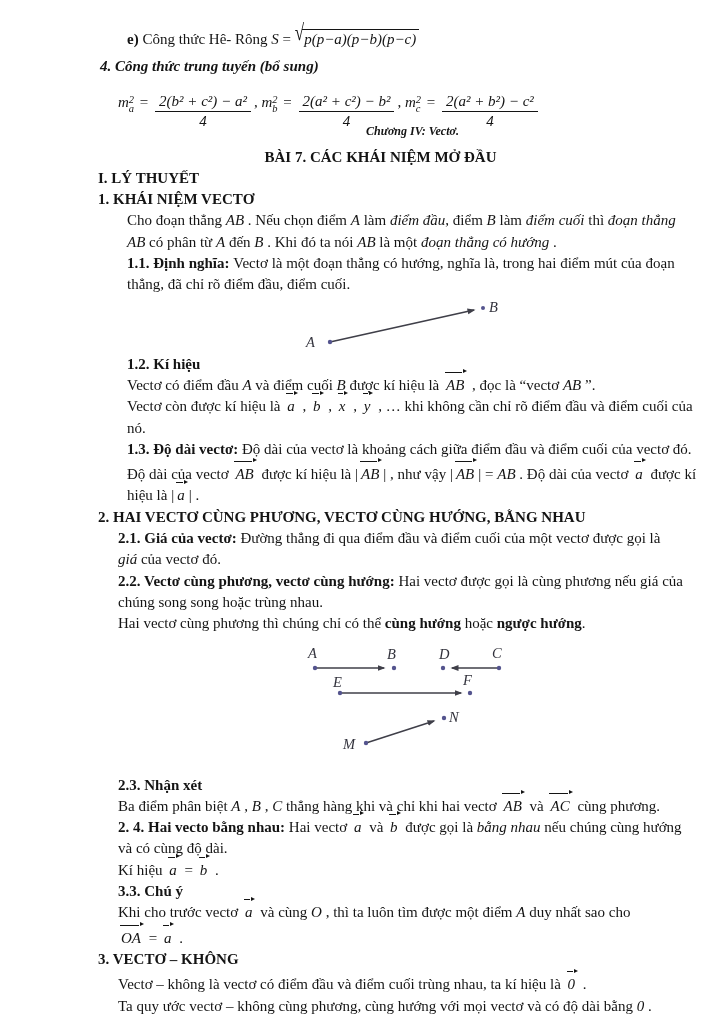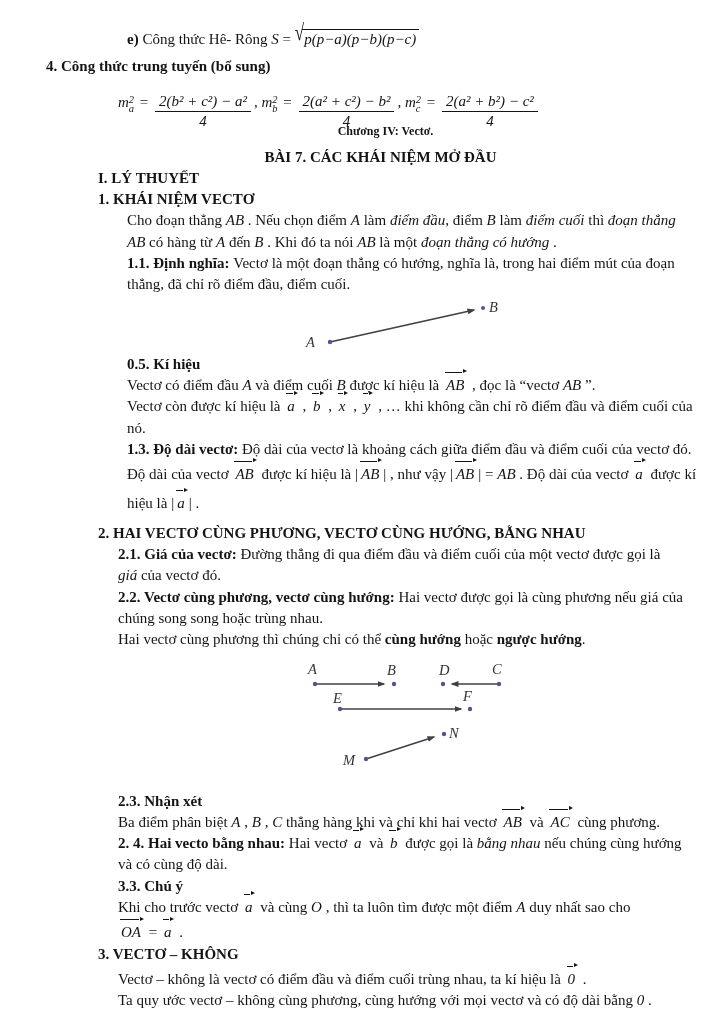--- a/index.html
+++ b/index.html
@@ -6,22 +6,22 @@
   body{
     width:725px;height:1024px;background:#ffffff;overflow:hidden;
     font-family:"Liberation Serif", serif;color:#141414;
   }
   #doc{position:relative;padding-top:22px;font-size:15px;}
   .line{height:21.3px;line-height:21.3px;white-space:nowrap;}
   .h32{height:34px;line-height:34px;}
   .formula{height:44px;line-height:44px;}
   .mt4{margin-top:4px;}
   .mt6{margin-top:6px;}
-  .mt8{margin-top:8px;}
-  .ind0{padding-left:46px;}
+  .mt8{}
+  .ind0{padding-left:100px;font-style:italic;}
   .ind1{padding-left:98px;}
   .ind2{padding-left:118px;}
   .ind3{padding-left:127px;}
   .center{text-align:center;padding-left:36px;}
   .fs16{font-size:12px;text-align:center;}
   .b{font-weight:bold;}
   .i{font-style:italic;}
   
   .vec{font-style:italic;position:relative;display:inline-block;margin:0 3px 0 2px;padding:0 1px;}
   .vec::before{content:"";position:absolute;top:-3px;left:0;right:3px;border-top:1.3px solid #141414;}
@@ -55,38 +55,38 @@
 
 <div id="doc">
     <div class="line ind3 h32"><span class="b">e) </span><span>Công thức Hê- Rông </span><span class="i">S</span><span> = </span><span class="sqrtwrap"><span class="rad">√</span><span class="sqrt">p(p−a)(p−b)(p−c)</span></span></div>
     <div class="line ind0"><span class="b">4. Công thức trung tuyến (bổ sung)</span></div>
     <div class="line ind2 formula"><span class="i">m</span><span class="stk"><span>2</span><span>a</span></span><span> = </span><span class="frac"><span class="n">2(b² + c²) − a²</span><span class="d">4</span></span><span>,  </span><span class="i">m</span><span class="stk"><span>2</span><span>b</span></span><span> = </span><span class="frac"><span class="n">2(a² + c²) − b²</span><span class="d">4</span></span><span>,  </span><span class="i">m</span><span class="stk"><span>2</span><span>c</span></span><span> = </span><span class="frac"><span class="n">2(a² + b²) − c²</span><span class="d">4</span></span></div>
     <div class="line ind0 fs16"><span class="b">Chương IV: Vectơ.</span></div>
     <div class="line center mt4"><span class="b">BÀI 7. CÁC KHÁI NIỆM MỞ ĐẦU</span></div>
     <div class="line ind1"><span class="b">I. LÝ THUYẾT</span></div>
     <div class="line ind1"><span class="b">1. KHÁI NIỆM VECTƠ</span></div>
     <div class="line ind3"><span>Cho đoạn thẳng </span><span class="i">AB</span><span> . Nếu chọn điểm </span><span class="i">A</span><span> làm </span><span class="i">điểm đầu</span><span>, điểm </span><span class="i">B</span><span> làm </span><span class="i">điểm cuối</span><span> thì </span><span class="i">đoạn thẳng</span></div>
-    <div class="line ind3"><span class="i">AB</span><span> có hàng từ </span><span class="i">A</span><span> đến </span><span class="i">B</span><span> . Khi đó ta nói </span><span class="i">AB</span><span> là một </span><span class="i">đoạn thẳng có hướng</span><span> .</span></div>
+    <div class="line ind3"><span class="i">AB</span><span> có phân từ </span><span class="i">A</span><span> đến </span><span class="i">B</span><span> . Khi đó ta nói </span><span class="i">AB</span><span> là một </span><span class="i">đoạn thẳng có hướng</span><span> .</span></div>
     <div class="line ind3"><span class="b">1.1. Định nghĩa: </span><span>Vectơ là một đoạn thẳng có hướng, nghĩa là, trong hai điểm mút của đoạn</span></div>
     <div class="line ind3"><span>thẳng, đã chỉ rõ điểm đầu, điểm cuối.</span></div>
     <div id="fig1" class="figwrap1">
     <svg width="212" height="56" viewBox="0 0 212 56">
       <defs>
         <marker id="ah1" markerWidth="9" markerHeight="8" refX="6.5" refY="3" orient="auto" markerUnits="userSpaceOnUse">
           <path d="M0,0 L8,3 L0,6 z" fill="#3f3f49"></path>
         </marker>
       </defs>
       <line x1="34" y1="44" x2="178" y2="12" stroke="#3f3f49" stroke-width="1.5" marker-end="url(#ah1)"></line>
       <circle cx="34" cy="44" r="2.2" fill="#54548e"></circle>
       <circle cx="187" cy="10" r="2" fill="#54548e"></circle>
       <text x="10" y="49" class="figlab">A</text>
       <text x="193" y="14" class="figlab">B</text>
     </svg>
   </div>
-    <div class="line ind3"><span class="b">0.5.  Kí hiệu</span></div>
+    <div class="line ind3"><span class="b">1.2.  Kí hiệu</span></div>
     <div class="line ind3"><span>Vectơ có điểm đầu </span><span class="i">A</span><span> và điểm cuối </span><span class="i">B</span><span> được kí hiệu là </span><span class="vec">AB</span><span> , đọc là “vectơ </span><span class="i">AB</span><span> ”.</span></div>
     <div class="line ind3"><span>Vectơ còn được kí hiệu là </span><span class="vec">a</span><span> , </span><span class="vec">b</span><span> , </span><span class="vec">x</span><span> , </span><span class="vec">y</span><span> , … khi không cần chỉ rõ điểm đầu và điểm cuối của</span></div>
     <div class="line ind3"><span>nó.</span></div>
     <div class="line ind3"><span class="b">1.3. Độ dài vectơ: </span><span>Độ dài của vectơ là khoảng cách giữa điểm đầu và điểm cuối của vectơ đó.</span></div>
     <div class="line ind3 mt4"><span>Độ dài của vectơ </span><span class="vec">AB</span><span> được kí hiệu là </span><span>|</span><span class="vec">AB</span><span>| , như vậy </span><span>|</span><span class="vec">AB</span><span>| = </span><span class="i">AB</span><span> . Độ dài của vectơ </span><span class="vec">a</span><span> được kí</span></div>
     <div class="line ind3 mt8"><span>hiệu là </span><span>|</span><span class="vec">a</span><span>| .</span></div>
     <div class="line ind1 mt8"><span class="b">2. HAI VECTƠ CÙNG PHƯƠNG, VECTƠ CÙNG HƯỚNG, BẰNG NHAU</span></div>
     <div class="line ind2"><span class="b">2.1.  Giá của vectơ: </span><span>Đường thẳng đi qua điểm đầu và điểm cuối của một vectơ được gọi là</span></div>
     <div class="line ind2"><span class="i">giá</span><span> của vectơ đó.</span></div>
     <div class="line ind2"><span class="b">2.2. Vectơ cùng phương, vectơ cùng hướng: </span><span>Hai vectơ được gọi là cùng phương nếu giá của</span></div>
@@ -118,19 +118,20 @@
       <text x="50" y="46" class="figlab">E</text>
       <text x="180" y="44" class="figlab">F</text>
       <text x="166" y="81" class="figlab">N</text>
       <text x="60" y="108" class="figlab">M</text>
     </svg>
   </div>
     <div class="line ind2 mt6"><span class="b">2.3. Nhận xét</span></div>
     <div class="line ind2"><span>Ba điểm phân biệt </span><span class="i">A</span><span> , </span><span class="i">B</span><span> , </span><span class="i">C</span><span> thẳng hàng khi và chỉ khi hai vectơ </span><span class="vec">AB</span><span> và </span><span class="vec">AC</span><span> cùng phương.</span></div>
     <div class="line ind2"><span class="b">2. 4. Hai vecto bằng nhau: </span><span>Hai vectơ </span><span class="vec">a</span><span> và </span><span class="vec">b</span><span> được gọi là </span><span class="i">bằng nhau</span><span> nếu chúng cùng hướng</span></div>
     <div class="line ind2"><span>và có cùng độ dài.</span></div>
+    <div class="line ind2"><span>Kí hiệu </span><span class="vec">a</span><span> = </span><span class="vec">b</span><span> .</span></div>
     <div class="line ind2"><span class="b">3.3. Chú ý</span></div>
     <div class="line ind2"><span>Khi cho trước vectơ </span><span class="vec">a</span><span> và cùng </span><span class="i">O</span><span> , thì ta luôn tìm được một điểm </span><span class="i">A</span><span> duy nhất sao cho</span></div>
     <div class="line ind2 mt4"><span class="vec">OA</span><span> = </span><span class="vec">a</span><span> .</span></div>
     <div class="line ind1"><span class="b">3. VECTƠ – KHÔNG</span></div>
     <div class="line ind2 mt4"><span>Vectơ – không là vectơ có điểm đầu và điểm cuối trùng nhau, ta kí hiệu là </span><span class="vec">0</span><span> .</span></div>
     <div class="line ind2"><span>Ta quy ước vectơ – không cùng phương, cùng hướng với mọi vectơ và có độ dài bằng </span><span class="i">0</span><span> .</span></div>
   </div>
 
 </body></html>

